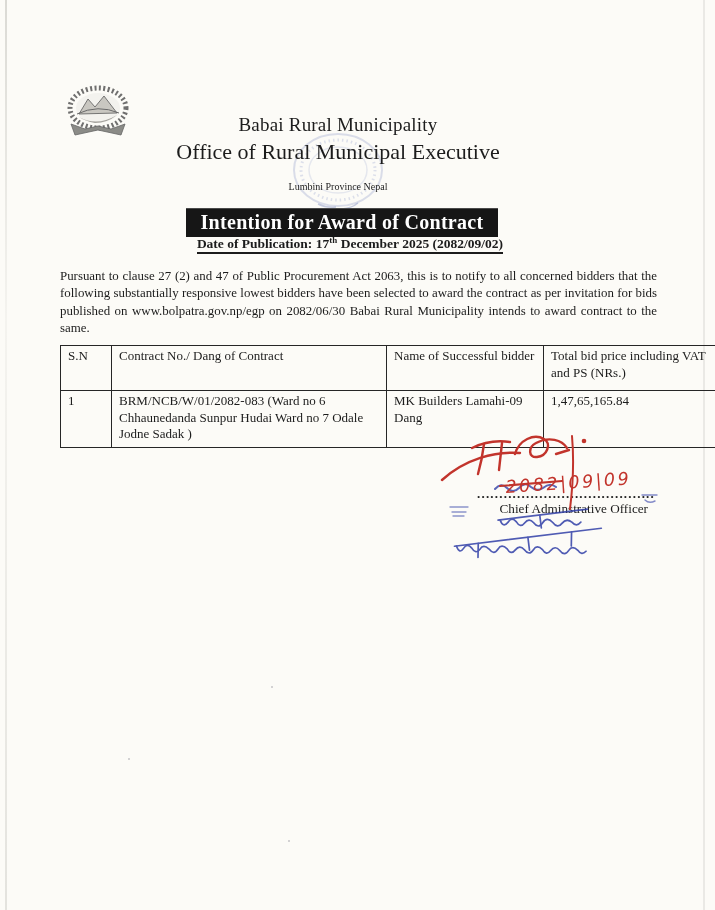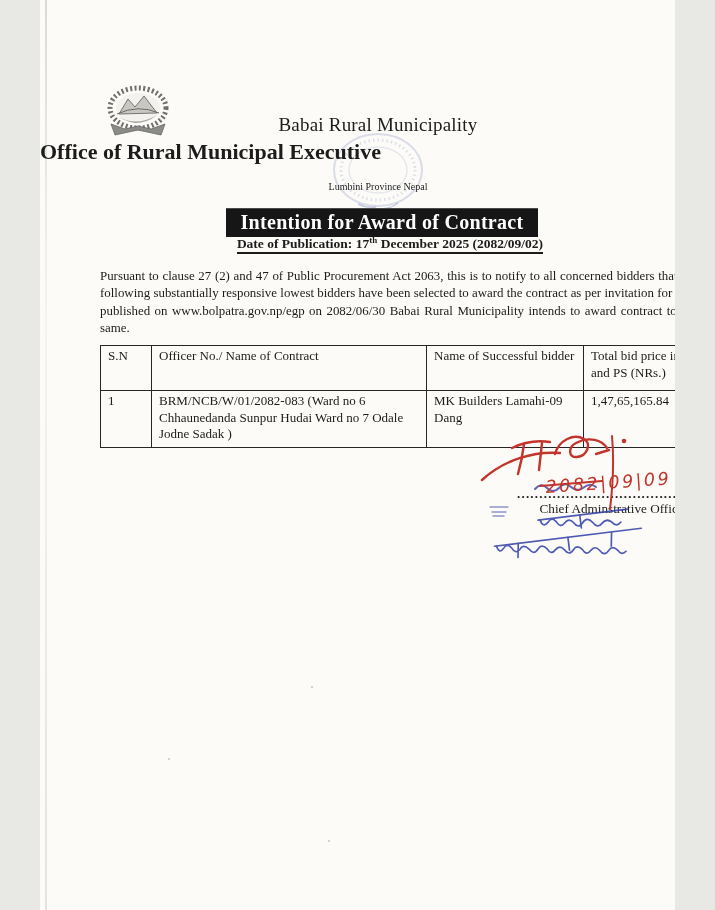--- a/index.html
+++ b/index.html
@@ -1,27 +1,27 @@
 <!DOCTYPE html>
 <html><head>
 <meta charset="utf-8">
 <style>
   html,body{margin:0;padding:0;background:#e8e8e4;}
   .page{
-    position:relative;width:635px;height:910px;margin:0 auto;
+    position:relative;width:715px;height:910px;margin:0 auto;
     background:#fcfbf7;overflow:hidden;
     font-family:"Liberation Serif", serif;color:#1c1c1c;
   }
   
   .edge-left{position:absolute;left:5px;top:0;width:2px;height:100%;
     background:linear-gradient(rgba(100,100,90,.22),rgba(100,100,90,.05) 35%,rgba(100,100,90,.16));}
   .edge-right{position:absolute;left:703px;top:0;width:2px;height:100%;background:rgba(110,110,100,.12);}
   .speck{position:absolute;width:2px;height:2px;border-radius:50%;background:rgba(40,40,60,.25);}
   .hdr-muni{position:absolute;top:114px;left:0;width:676px;text-align:center;font-size:19px;letter-spacing:.2px;}
-  .hdr-office{position:absolute;top:139px;left:0;width:676px;text-align:left;font-size:22px;font-weight:bold;}
+  .hdr-office{position:absolute;top:139px;left:0;width:676px;text-align:center;font-size:22px;font-weight:normal;}
   .hdr-addr1{position:absolute;top:167px;left:0;width:676px;text-align:center;font-size:12.5px;}
   .hdr-addr2{position:absolute;top:181px;left:0;width:676px;text-align:center;font-size:10px;}
   .emblem{position:absolute;left:66px;top:84px;}
   .round-stamp{position:absolute;left:278px;top:126px;pointer-events:none;}
   
   .banner{position:absolute;left:186px;top:208px;width:312px;height:28px;
     background:#161616;border-top:1px solid #4a4a4a;color:#fff;text-align:center;
     font-size:20px;font-weight:bold;line-height:27px;letter-spacing:.3px;}
   .pubdate{position:absolute;top:234px;left:0;width:700px;text-align:center;
     font-size:13.5px;font-weight:bold;}
@@ -85,21 +85,21 @@
   <div class="pubdate">
     <span class="u"><span>Date of Publication: 17</span><sup>th</sup><span> December 2025 (2082/09/02)</span></span>
   </div>
 
   <p class="intro">Pursuant to clause 27 (2) and 47 of Public Procurement Act 2063, this is to notify to all concerned bidders that the following substantially responsive lowest bidders have been selected to award the contract as per invitation for bids published on www.bolpatra.gov.np/egp on 2082/06/30 Babai Rural Municipality intends to award contract to the same.</p>
 
   <table class="award">
     <tbody>
         <tr class="head">
       <th class="c-sn">S.N</th>
-      <th class="c-contract">Officer No./ Name of Contract</th>
+      <th class="c-contract">Contract No./ Dang of Contract</th>
       <th class="c-bidder jst">Name of Successful bidder</th>
       <th class="c-price">Total bid price including VAT and PS (NRs.)</th>
     </tr>
     <tr class="data">
       <td>1</td>
       <td class="jst">BRM/NCB/W/01/2082-083 (Ward no 6 Chhaunedanda Sunpur Hudai Ward no 7 Odale Jodne Sadak )</td>
       <td class="jst">MK Builders Lamahi-09 Dang</td>
       <td class="c-price-cell">1,47,65,165.84</td>
     </tr>
   </tbody>

